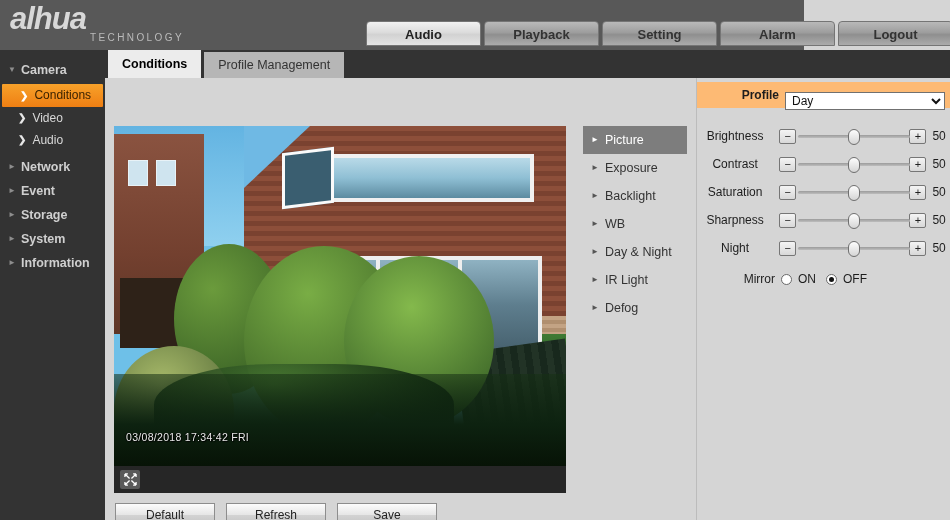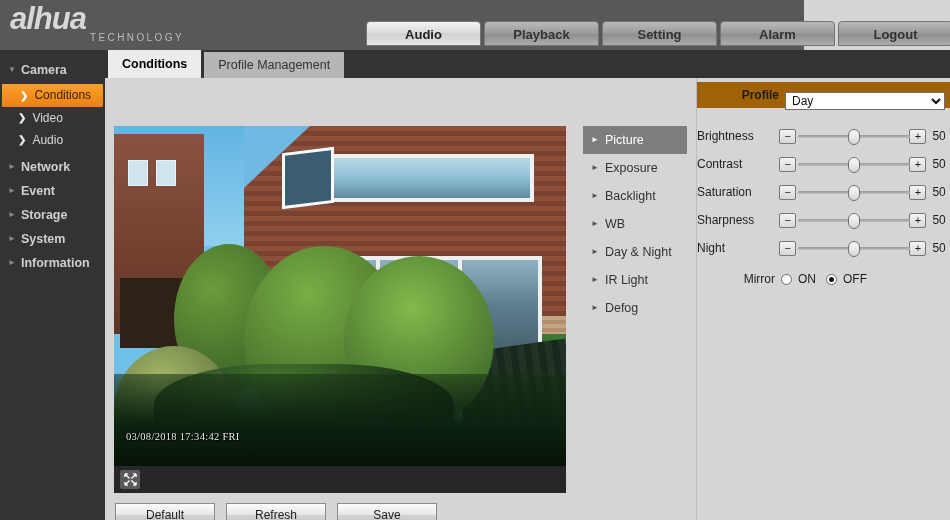--- a/index.html
+++ b/index.html
@@ -179,21 +179,21 @@
     position:absolute; left:0; top:248px; width:452px; height:92px;
     background: linear-gradient(to bottom,rgba(22,48,20,0.55) 0%,#0d2210 55%,#071306 100%);
   }
   .foliage-mid {
     position:absolute; left:40px; top:238px; width:300px; height:102px;
     background: radial-gradient(ellipse at 40% 20%,rgba(70,120,50,0.75),rgba(10,30,12,0.95) 70%);
     border-radius: 40% 40% 0 0;
   }
   .timestamp {
     position:absolute; left:12px; top:305px;
-    font-family:Liberation Serif, serif; font-size:10.5px;
+    font-family:Liberation Sans, sans-serif; font-size:10.5px;
     color:#e8e8e8; text-shadow: 1px 1px 1px #000, -1px 0 1px #000;
     letter-spacing:0.3px; white-space:nowrap;
   }
   .video-bar {
     position:absolute; left:0; bottom:0; width:452px; height:27px;
     background:#262626;
   }
   .fs-btn {
     position:absolute; left:6px; top:4px; width:20px; height:19px;
     background:#5a5a5a; border-radius:2px;
@@ -226,33 +226,33 @@
 
   .vsep {
     position:absolute; left:591px; top:0px; width:1px; height:442px;
     background:#bcbcbc;
   }
 
   
   .settings { position:absolute; left:592px; top:0px; width:253px; height:442px; }
   .profile-bar {
     position:absolute; left:0px; top:4px; width:253px; height:26px;
-    background:#a16207;
+    background:#fdba74;
     display:flex; align-items:center; justify-content:flex-end;
   }
   .lbl { font-size:12px; color:#1d1d1d; }
   .lbl.bold { font-weight:bold; }
   select.sel {
     height:18px; font-size:12px; font-family:"Liberation Sans",sans-serif;
     border:1px solid #707070; background:#ffffff; color:#111;
     margin-left:6px; padding-left:2px;
   }
   .sliders { position:absolute; left:0; top:44px; width:253px; }
   .srow { display:flex; align-items:center; height:28px; }
-  .srow .name { width:84px; text-align:left; font-size:12px; color:#1d1d1d; padding-right:6px; }
+  .srow .name { width:84px; text-align:center; font-size:12px; color:#1d1d1d; padding-right:6px; }
   .stepbtn {
     width:17px; height:15px; flex:0 0 17px;
     background: linear-gradient(to bottom,#f4f4f4,#d8d8d8);
     border:1px solid #767676; border-radius:2px;
     font-size:11px; line-height:13px; text-align:center; color:#222; cursor:pointer;
   }
   .track {
     position:relative; width:112px; height:15px; margin:0 2px; cursor:pointer;
   }
   .track .rail {

